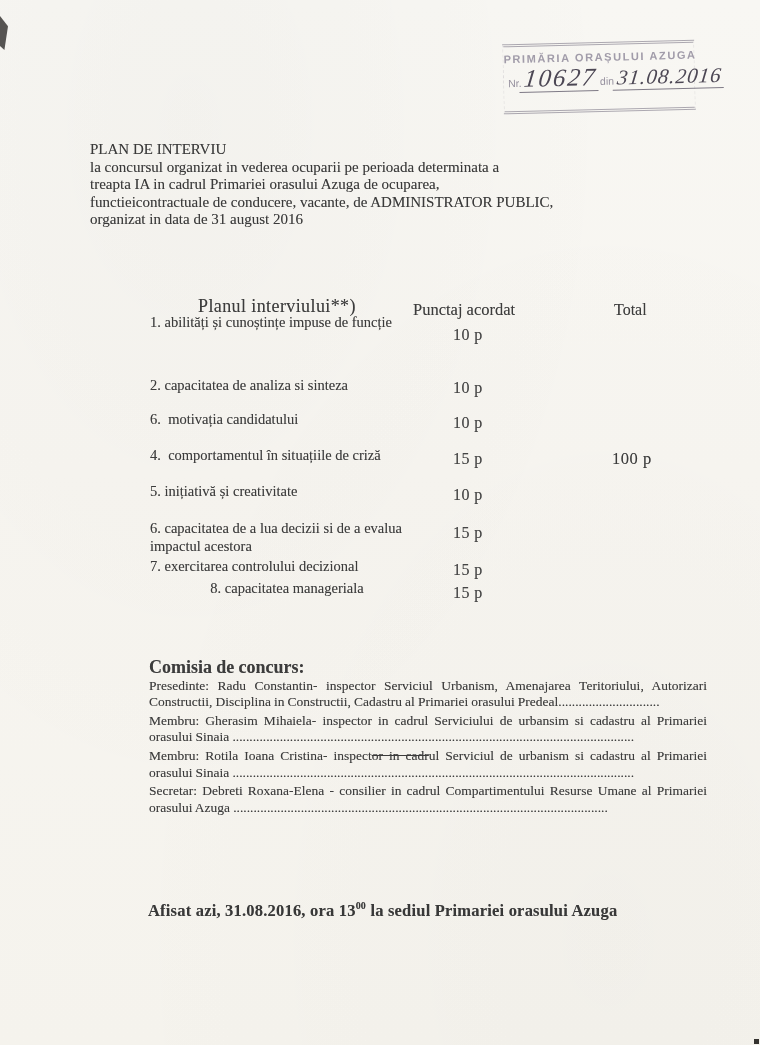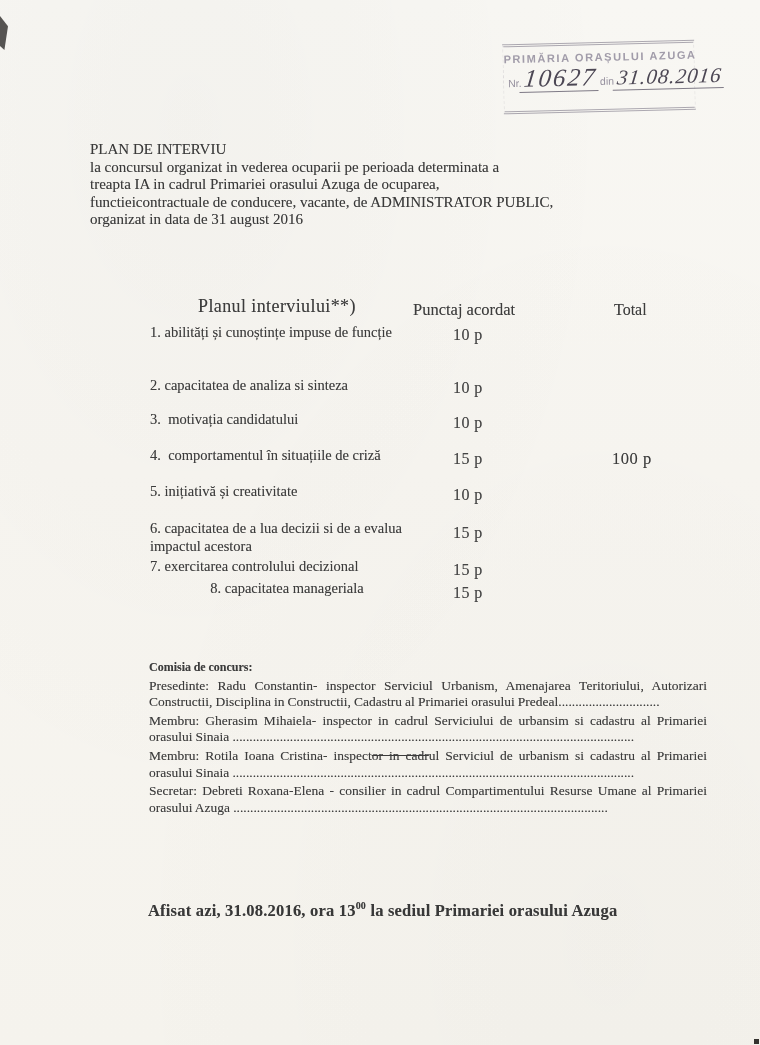--- a/index.html
+++ b/index.html
@@ -43,35 +43,35 @@
   
   .title-block{position:absolute;left:90px;top:141px;width:640px;
     text-align:left;font-weight:normal;font-size:15px;line-height:17.6px;color:#3a3a3a;}
 
   
   .th-plan{position:absolute;left:198px;top:296px;font-size:18px;letter-spacing:.4px;}
   .th-punctaj{position:absolute;left:413px;top:300px;font-size:16.5px;}
   .th-total{position:absolute;left:614px;top:301px;font-size:16px;}
   .crit{position:absolute;left:150px;width:274px;font-size:14.5px;line-height:17.6px;white-space:pre-wrap;}
   .pts{position:absolute;left:453px;font-size:16px;color:#454545;letter-spacing:.4px;}
-  .r1c{top:324px;} .r1p{top:326px;}
+  .r1c{top:314px;} .r1p{top:326px;}
   .r2c{top:377px;} .r2p{top:379px;}
   .r3c{top:411px;} .r3p{top:414px;}
   .r4c{top:447px;} .r4p{top:450px;}
   .r5c{top:483px;} .r5p{top:486px;}
   .r6c{top:520px;} .r6p{top:524px;}
   .r7c{top:558px;} .r7p{top:561px;}
   .r8c{top:580px;text-align:center;} .r8p{top:584px;}
   .total-val{position:absolute;left:612px;top:449px;font-size:16.5px;letter-spacing:.5px;}
 
   
   .commission{position:absolute;left:149px;top:659px;width:558px;
     font-size:13.5px;line-height:16.6px;word-spacing:-0.3px;}
   .commission p{margin:0 0 2px 0;text-align:justify;}
-  .comm-heading{font-weight:bold;font-size:12px;margin-bottom:3px;}
+  .comm-heading{font-weight:bold;font-size:18px;margin-bottom:3px;}
   .struck{text-decoration:line-through;}
 
   
   .footer{position:absolute;left:148px;top:900px;font-weight:bold;
     font-size:16.5px;letter-spacing:.2px;color:#383838;}
   .footer sup{font-size:10px;font-weight:bold;}
 </style>
 </head>
 <body>
 
@@ -99,21 +99,21 @@
   </div>
 
   <div class="th-plan">Planul interviului**)</div>
   <div class="th-punctaj">Punctaj acordat</div>
   <div class="th-total">Total</div>
 
   <div class="crit r1c">1. abilități și cunoștințe impuse de funcție</div>
   <div class="pts r1p">10 p</div>
   <div class="crit r2c">2. capacitatea de analiza si sinteza</div>
   <div class="pts r2p">10 p</div>
-  <div class="crit r3c">3.  motivația candidatului</div>
+  <div class="crit r3c">6.  motivația candidatului</div>
   <div class="pts r3p">10 p</div>
   <div class="crit r4c">4.  comportamentul în situațiile de criză</div>
   <div class="pts r4p">15 p</div>
   <div class="crit r5c">5. inițiativă și creativitate</div>
   <div class="pts r5p">10 p</div>
   <div class="crit r6c">6. capacitatea de a lua decizii si de a evalua impactul acestora</div>
   <div class="pts r6p">15 p</div>
   <div class="crit r7c">7. exercitarea controlului decizional</div>
   <div class="pts r7p">15 p</div>
   <div class="crit r8c">8. capacitatea manageriala</div>

